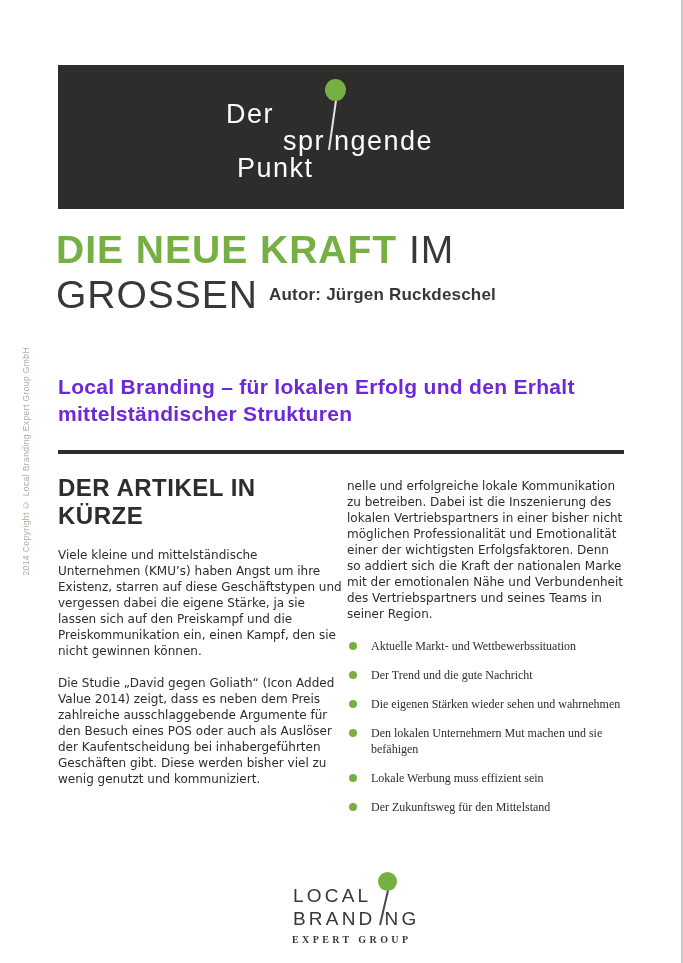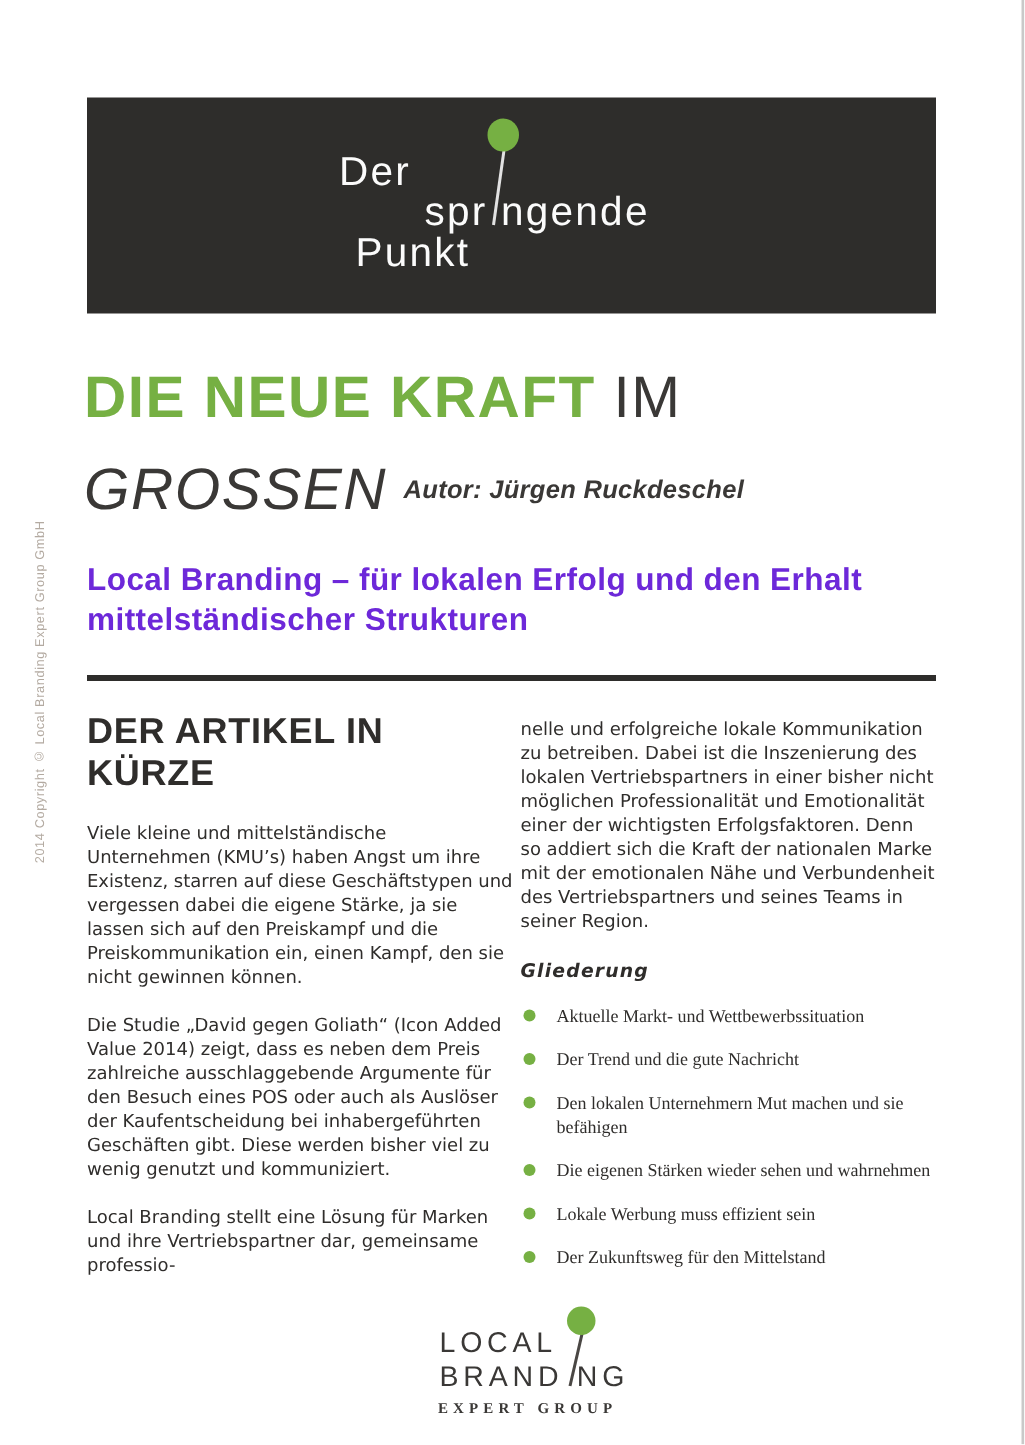--- a/index.html
+++ b/index.html
@@ -26,23 +26,23 @@
   
   .pin { display:inline-block; position:relative; vertical-align:baseline; }
   .pin-stick { position:absolute; transform-origin:bottom center; }
   .pin-balloon { position:absolute; border-radius:50%; background:#76b043; }
   .masthead .pin { width:9px; height:20px; }
   .masthead .pin-stick { left:3px; bottom:0; width:2px; height:52px; background:#e2e2e2; transform:rotate(8deg); }
   .masthead .pin-balloon { width:21px; height:22px; left:0px; bottom:49px; }
 
   
   .title { position:absolute; left:56px; top:227px; color:#3a3836; }
-  .t-line { font-size:39px; line-height:45px; font-weight:300; letter-spacing:1px; white-space:nowrap;margin-top:16px; }
+  .t-line { font-size:39px; line-height:45px; font-weight:300; letter-spacing:1px; white-space:nowrap; }
   .t-accent { color:#76b043; font-weight:bold; }
-  .t-line3 { display:flex; align-items:center;font-style:italic; }
+  .t-line3 { display:flex; align-items:center; }
   .t-author { font-size:17px; font-weight:bold; letter-spacing:0.2px; margin-left:11px; white-space:nowrap; }
 
   .subtitle {
     position:absolute; left:58px; top:373px; width:566px;
     font-size:21px; line-height:27px; font-weight:bold; color:#6d28d9; letter-spacing:0.3px;
   }
 
   .rule { position:absolute; left:58px; top:450px; width:566px; height:4px; background:#2e2d2b; }
 
   
@@ -92,42 +92,40 @@
   </div>
 
   <div class="subtitle">Local Branding – für lokalen Erfolg und den Erhalt mittelständischer Strukturen</div>
 
   <div class="rule"></div>
 
   <div class="col-left">
     <h2 class="summary-heading">DER ARTIKEL IN KÜRZE</h2>
     <p class="body-copy">Viele kleine und mittelständische Unternehmen (KMU’s) haben Angst um ihre Existenz, starren auf diese Geschäftstypen und vergessen dabei die eigene Stärke, ja sie lassen sich auf den Preiskampf und die Preiskommunikation ein, einen Kampf, den sie nicht gewinnen können.</p>
     <p class="body-copy">Die Studie „David gegen Goliath“ (Icon Added Value 2014) zeigt, dass es neben dem Preis zahlreiche ausschlaggebende Argumente für den Besuch eines POS oder auch als Auslöser der Kaufentscheidung bei inhabergeführten Geschäften gibt. Diese werden bisher viel zu wenig genutzt und kommuniziert.</p>
-    <p class="body-copy">Local Branding stellt eine Lösung für Marken und ihre Vertriebspartner dar, gemeinsame professio-</p>
   </div>
 
   <div class="col-right">
     <p class="body-copy">nelle und erfolgreiche lokale Kommunikation zu betreiben. Dabei ist die Inszenierung des lokalen Vertriebspartners in einer bisher nicht möglichen Professionalität und Emotionalität einer der wichtigsten Erfolgsfaktoren. Denn so addiert sich die Kraft der nationalen Marke mit der emotionalen Nähe und Verbundenheit des Vertriebspartners und seines Teams in seiner Region.</p>
-    <div class="outline-heading">Gliederung</div>
     <ul class="outline">
       <li>
           <span class="bullet"></span>
           <span>Aktuelle Markt- und Wettbewerbssituation</span>
         </li>
       <li>
           <span class="bullet"></span>
           <span>Der Trend und die gute Nachricht</span>
         </li>
       <li>
           <span class="bullet"></span>
-          <span>Den lokalen Unternehmern Mut machen und sie befähigen</span>
+          <span>Die eigenen Stärken wieder sehen und wahrnehmen</span>
         </li>
       <li>
           <span class="bullet"></span>
-          <span>Die eigenen Stärken wieder sehen und wahrnehmen</span>
+          <span>Den lokalen Unternehmern Mut machen und sie befähigen</span>
         </li>
       <li>
           <span class="bullet"></span>
           <span>Lokale Werbung muss effizient sein</span>
         </li>
       <li>
           <span class="bullet"></span>
           <span>Der Zukunftsweg für den Mittelstand</span>
         </li>
     </ul>

